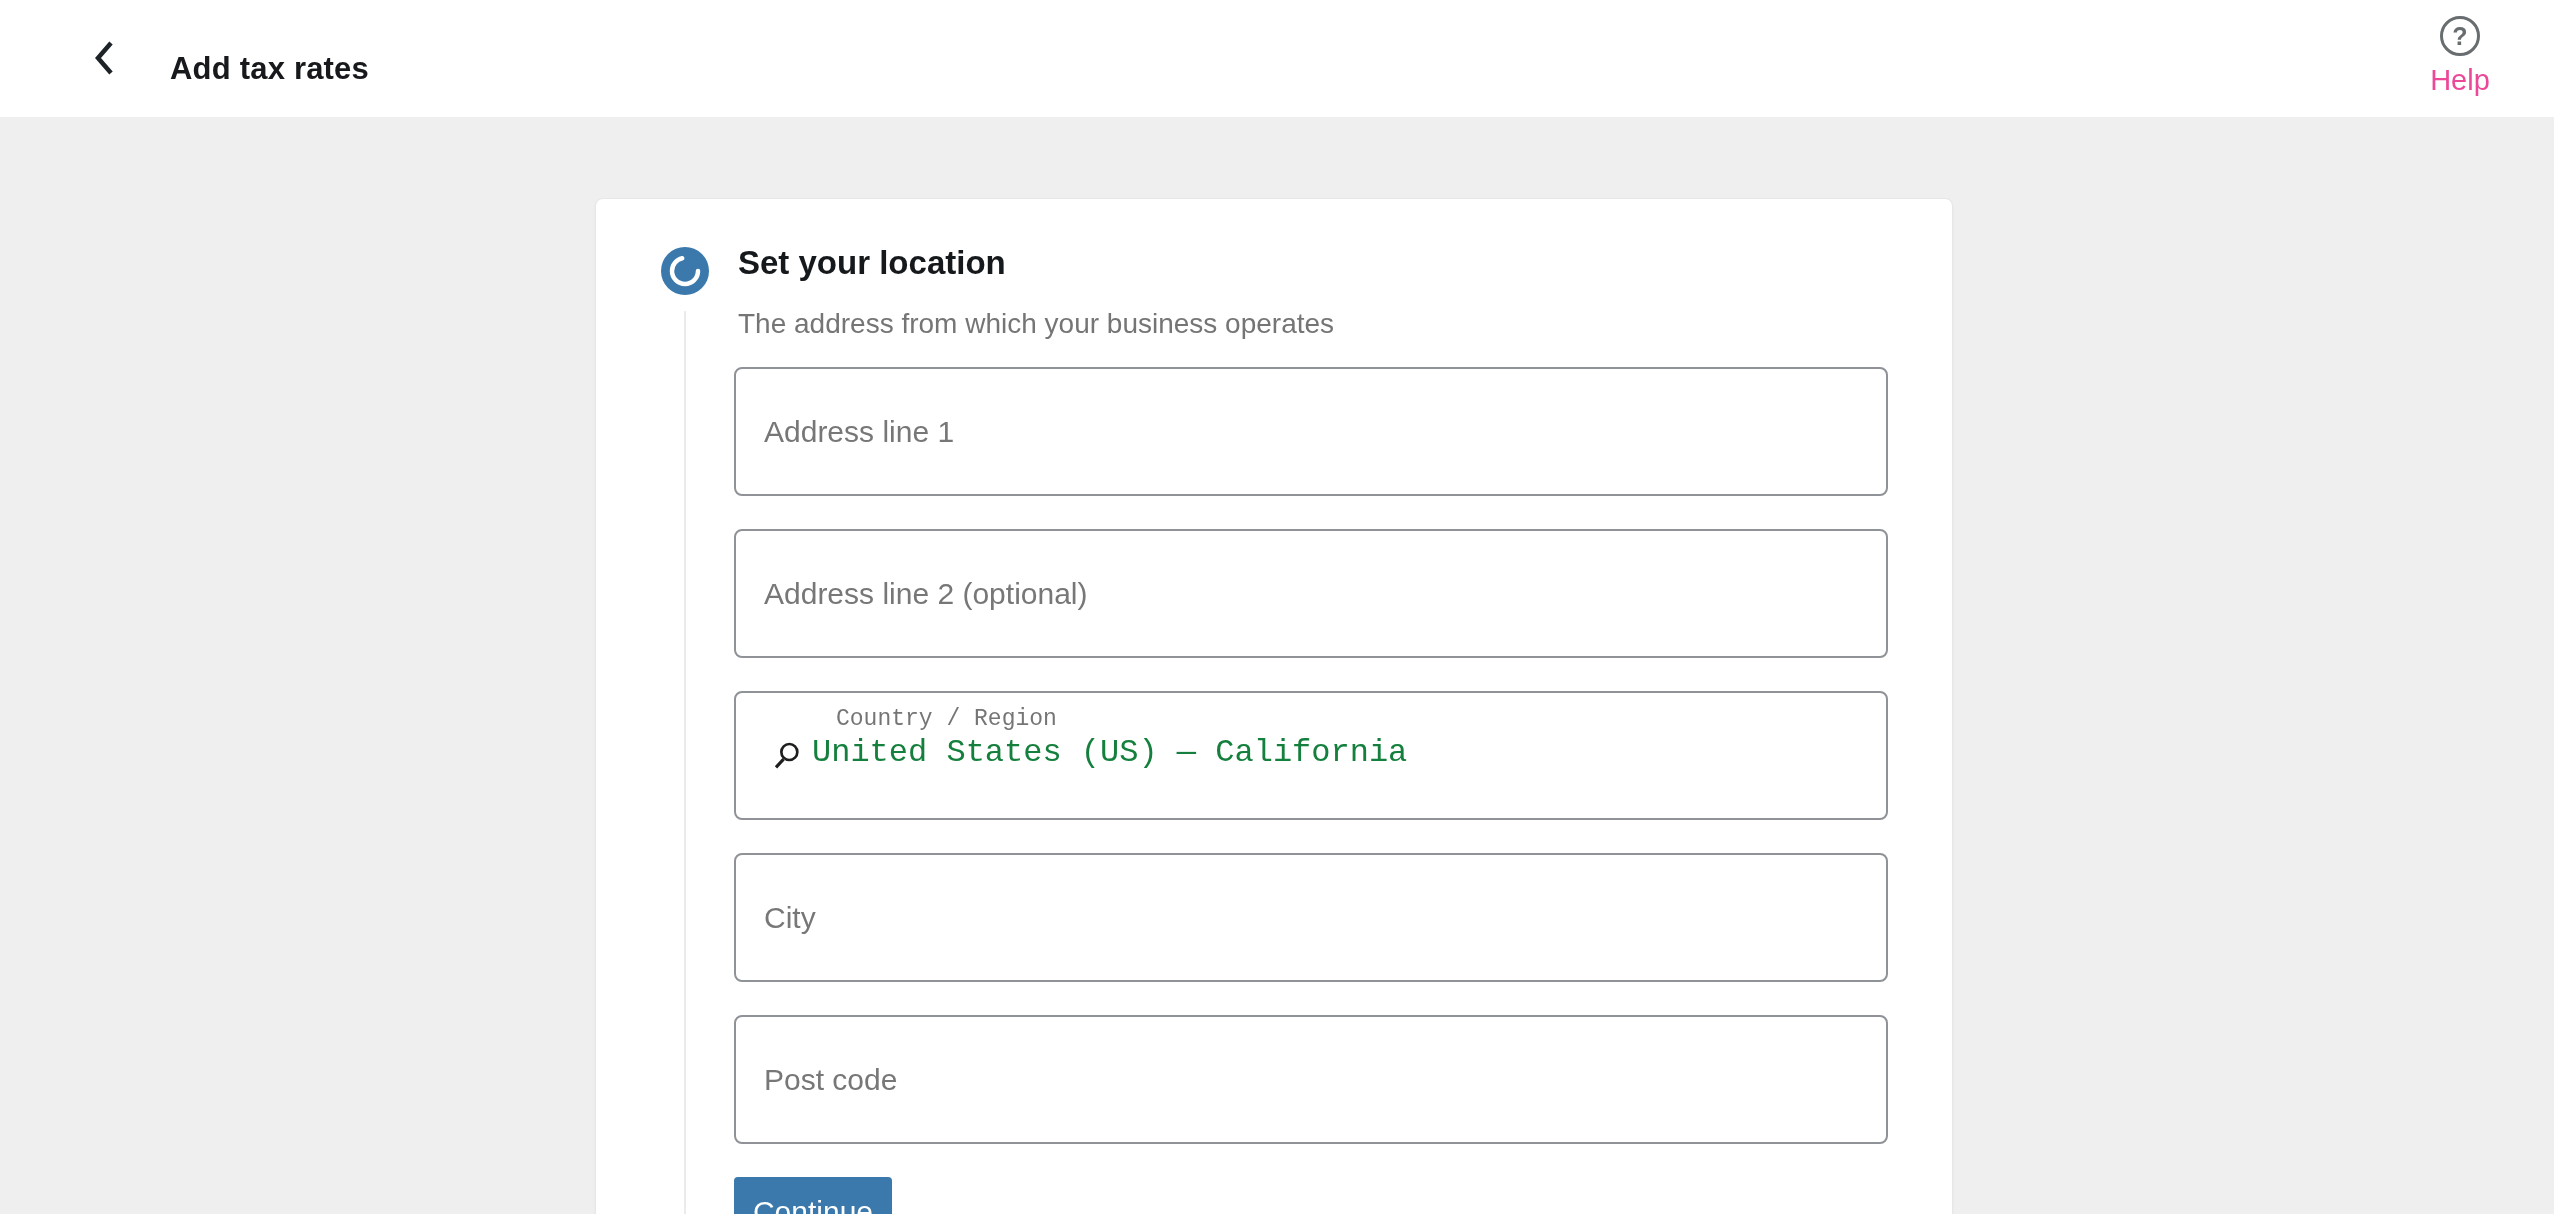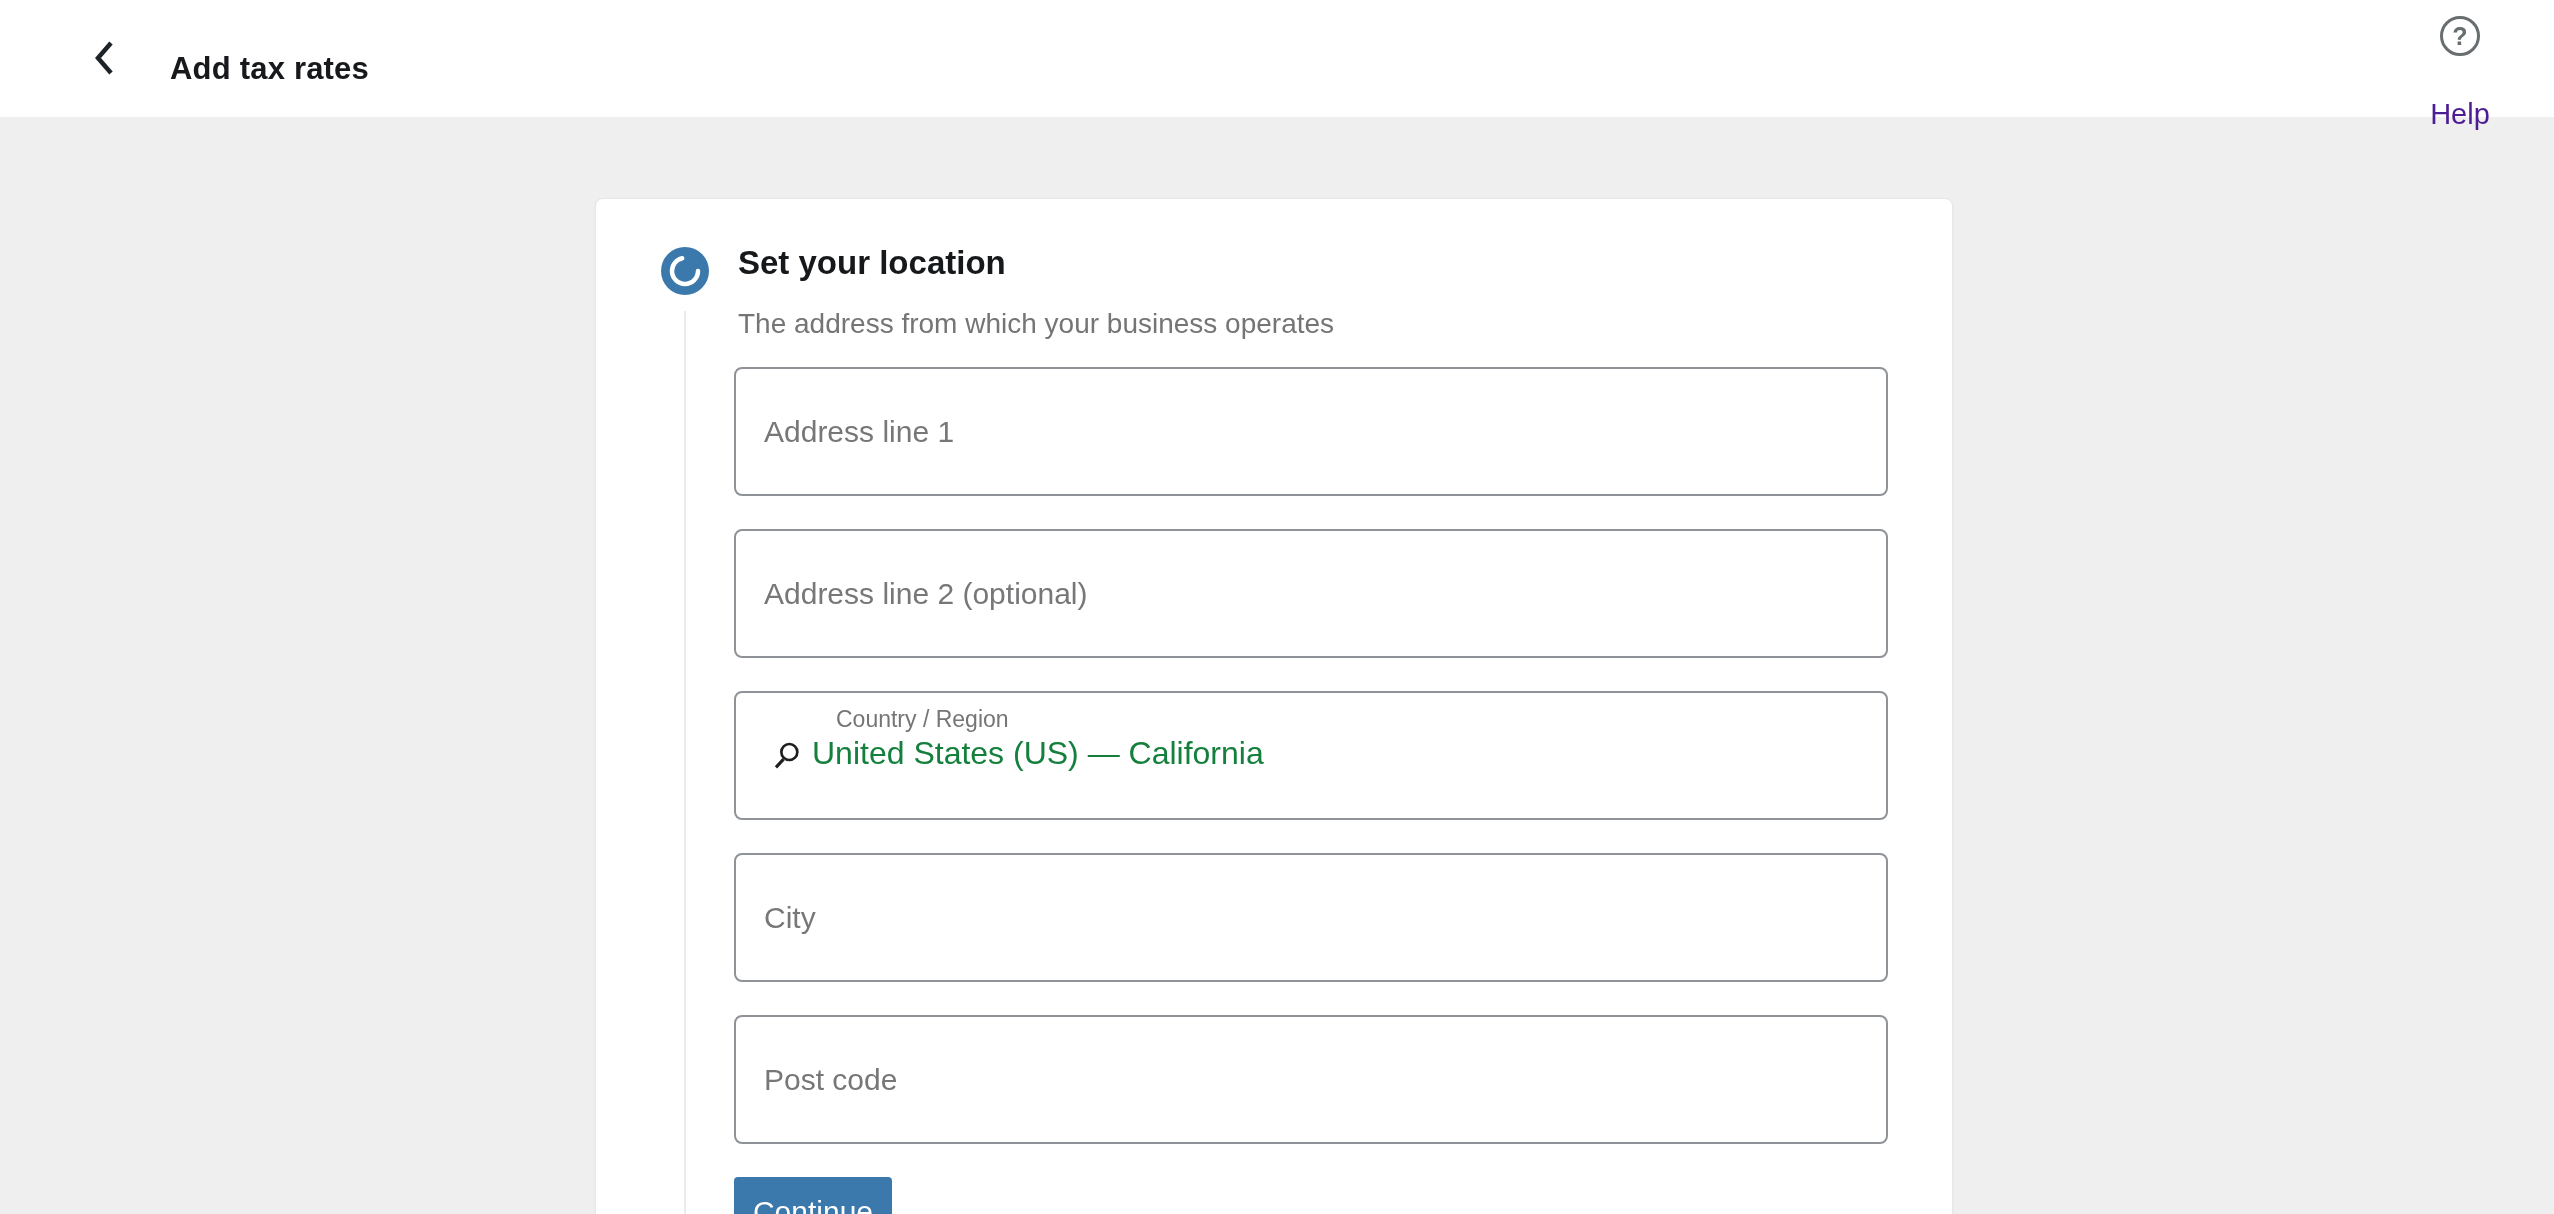--- a/index.html
+++ b/index.html
@@ -50,22 +50,21 @@
     border: 3.5px solid #686d70;
     box-sizing: border-box;
     display: flex; align-items: center; justify-content: center;
     font-size: 25px;
     font-weight: 700;
     color: #686d70;
     line-height: 1;
   }
   .help-label {
     font-size: 29px;
-    color: #4c1d95;
-    margin-top: 34px;
+    color: #ec4899;
   }
 
   
   .card {
     position: absolute;
     left: 595px; top: 198px;
     width: 1358px; height: 1120px;
     box-sizing: border-box;
     background: #ffffff;
     border: 1px solid #e6e7e9;
@@ -119,21 +118,21 @@
     width: 100%; height: 100%;
     border: none; outline: none;
     background: transparent;
     padding: 0 28px;
     font-size: 30px;
     color: #2c3338;
     font-family: inherit;
   }
   .field input::placeholder { color: #777779; opacity: 1; }
 
-  .field.combo { cursor: pointer; }
+  .field.combo { cursor: pointer; font-family: Liberation Mono, monospace; }
   .combo-search-icon {
     position: absolute;
     left: 34px; top: 50%;
     transform: translateY(-50%);
     width: 32px; height: 32px;
     display: flex; align-items: center; justify-content: center;
   }
   .combo-label {
     position: absolute;
     left: 100px; top: 15px;

